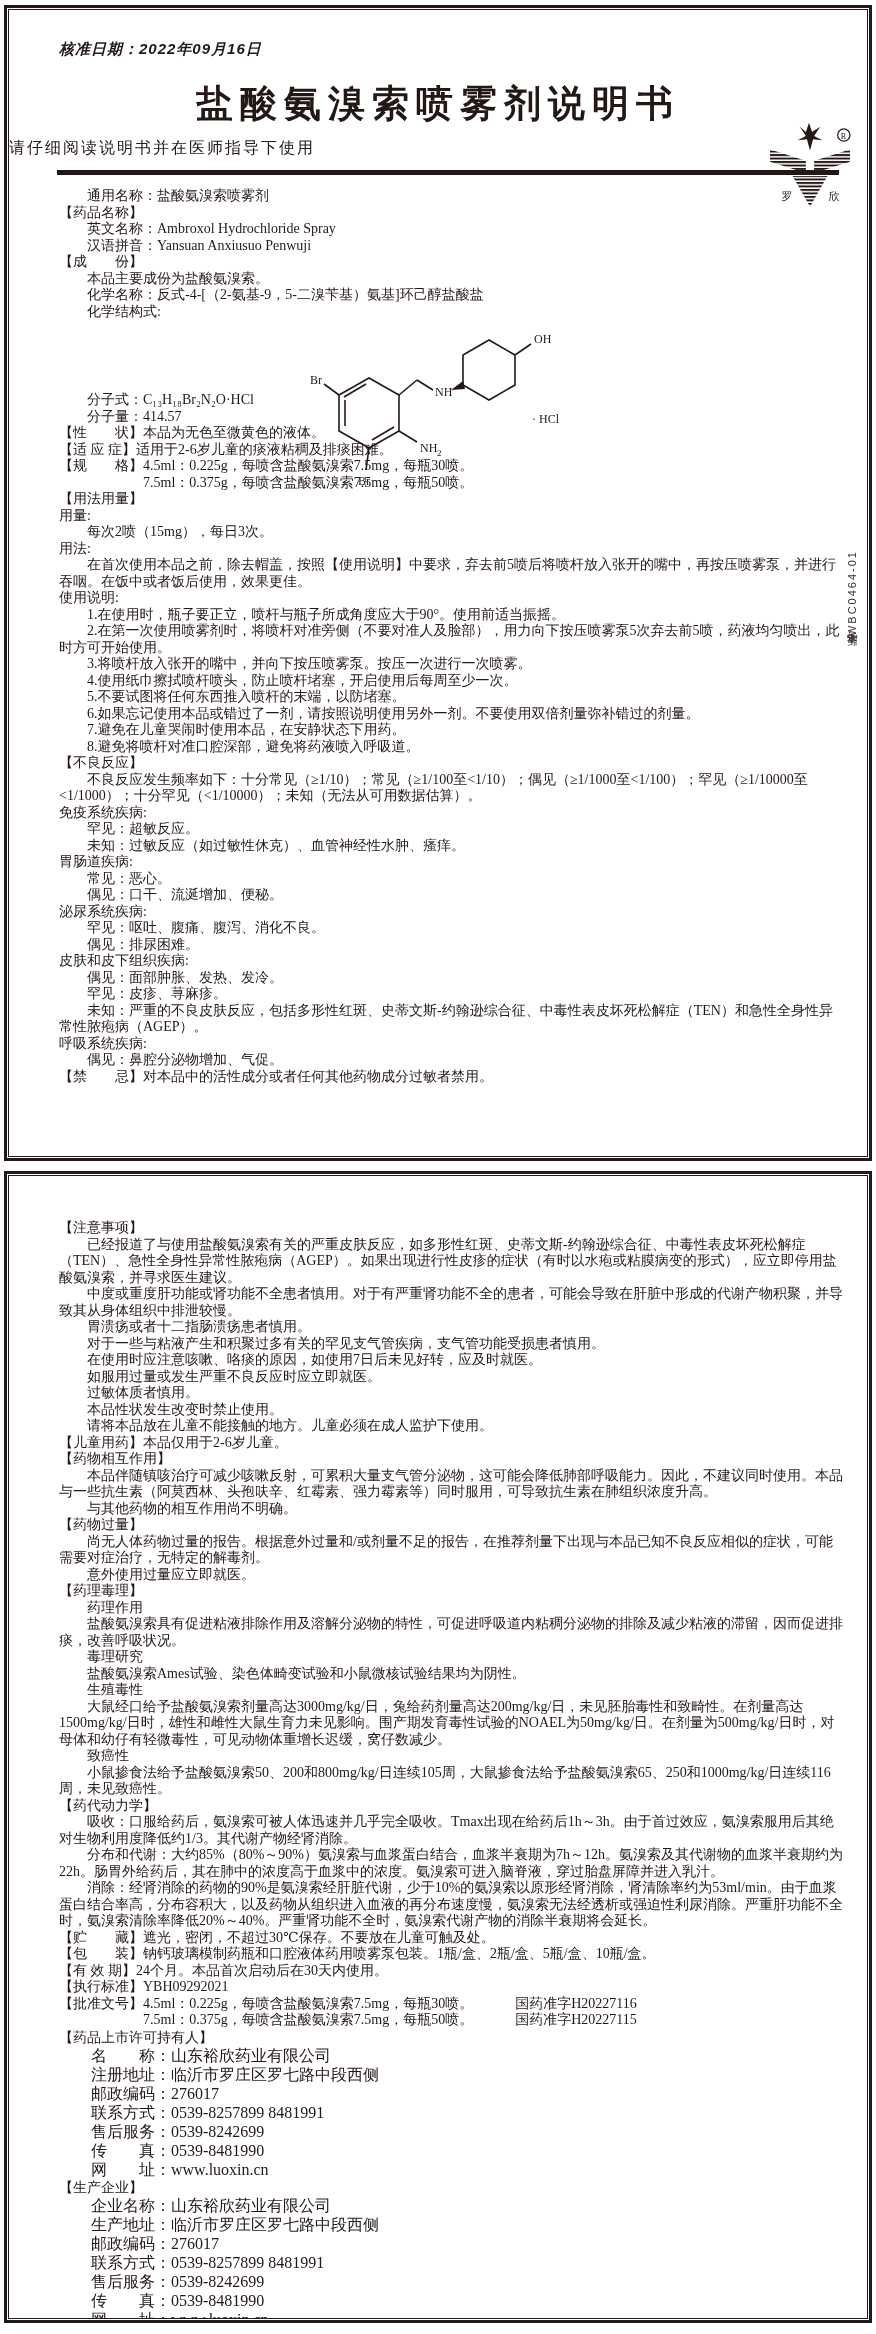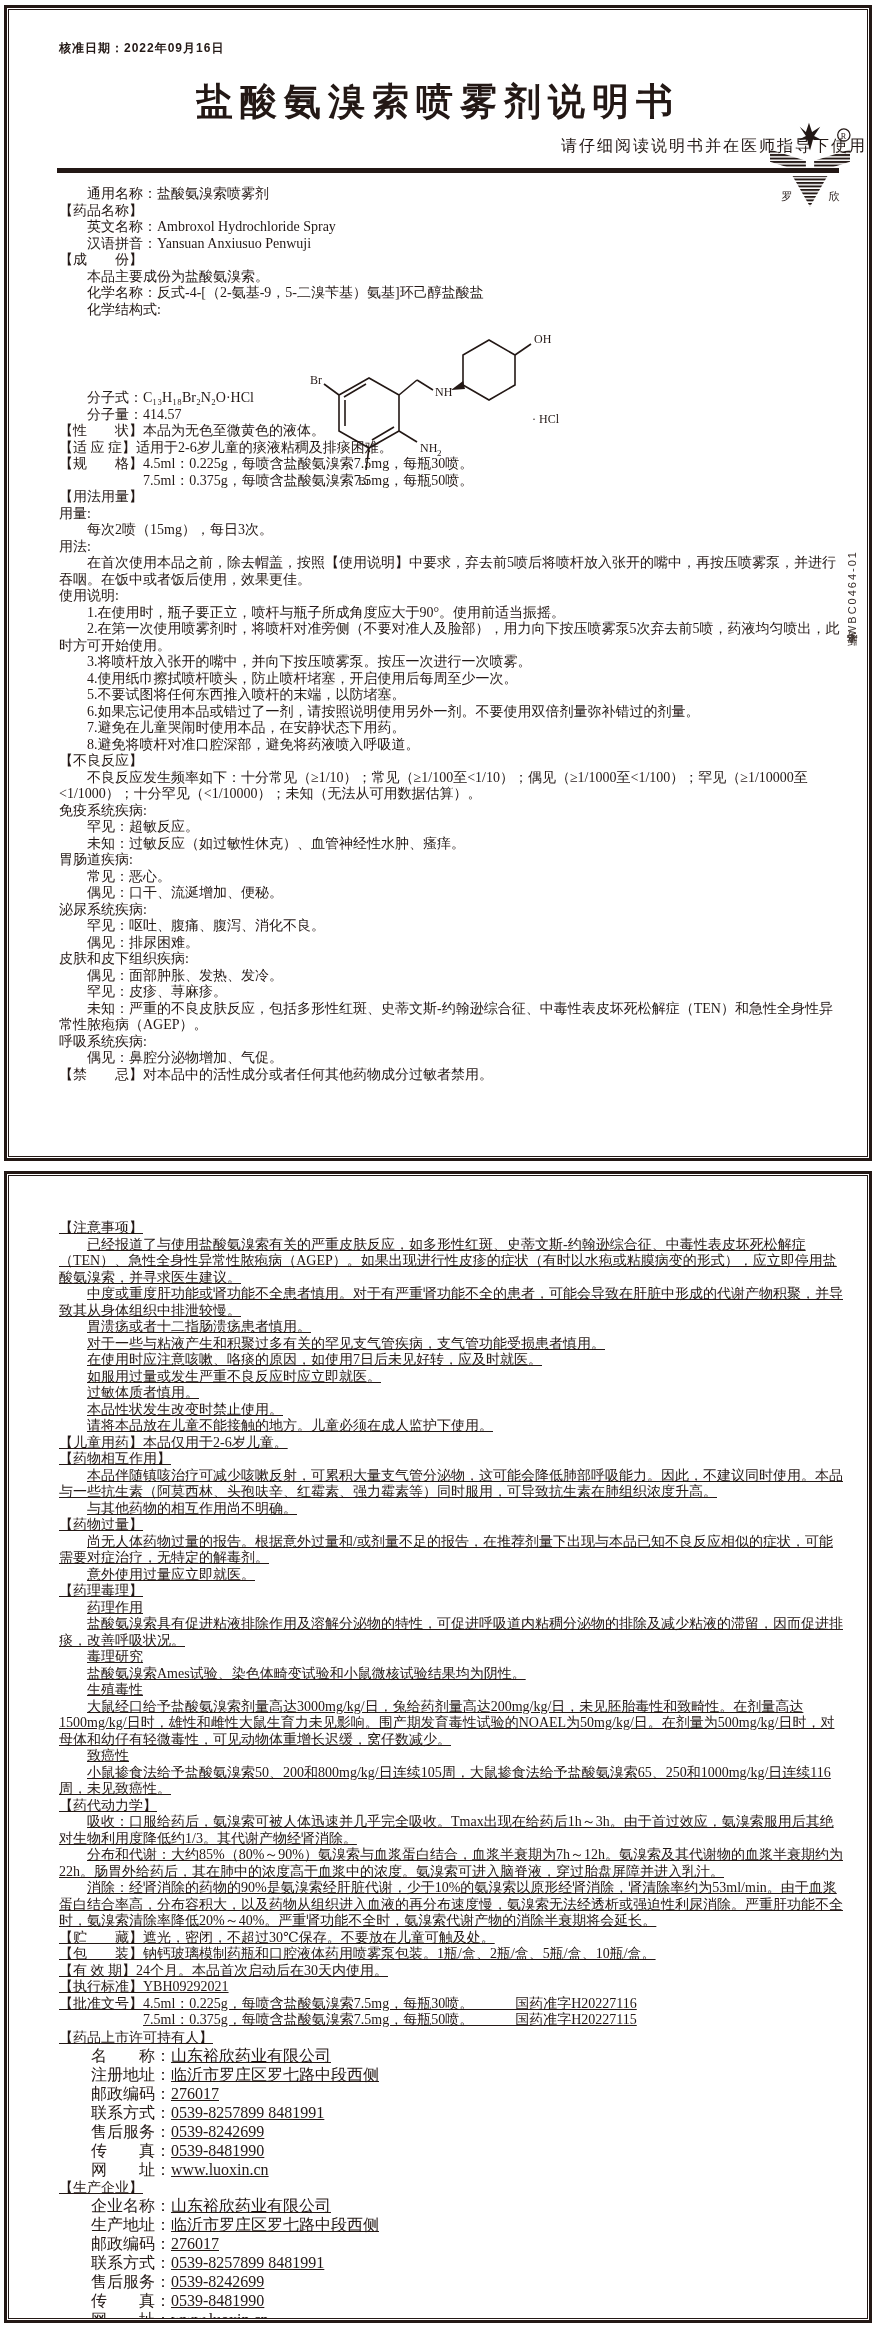--- a/index.html
+++ b/index.html
@@ -25,42 +25,42 @@
     height:100%;
     position:relative;
     overflow:hidden;
   }
   #page1{height:1156px;margin-bottom:10px;}
   #page2{height:1152px;}
 
   .approve{
     padding:30px 0 0 50px;
     font-family:"Liberation Sans","DejaVu Sans",sans-serif;
-    font-weight:700;font-size:12px;letter-spacing:1px;
+    font-weight:700;font-size:15px;letter-spacing:1px;font-style:italic;
   }
   .doc-title{
     margin-top:20px;
     text-align:center;
     font-size:37px;font-weight:700;letter-spacing:7px;
   }
   .doc-subtitle{
     margin-top:9px;
-    text-align:right;
+    text-align:left;
     font-size:16px;letter-spacing:2px;
   }
   .rule{
     height:5px;background:var(--ink);
     margin:11px 28px 13px 48px;
     border-bottom:1px solid var(--ink);
   }
   .content{
     padding:0 24px 0 50px;
     font-size:14px;
   }
-  #page2 .content{padding-top:44px;text-decoration:underline;}
+  #page2 .content{padding-top:44px;}
   .ln{line-height:16.5px;min-height:16.5px;}
   .ln.p{text-indent:2em;}
   .ln.c{padding-left:6em;}
   .ln.sp{height:72px;}
 
   
   .structure{
     position:absolute;left:295px;top:318px;
     width:290px;height:165px;
   }

